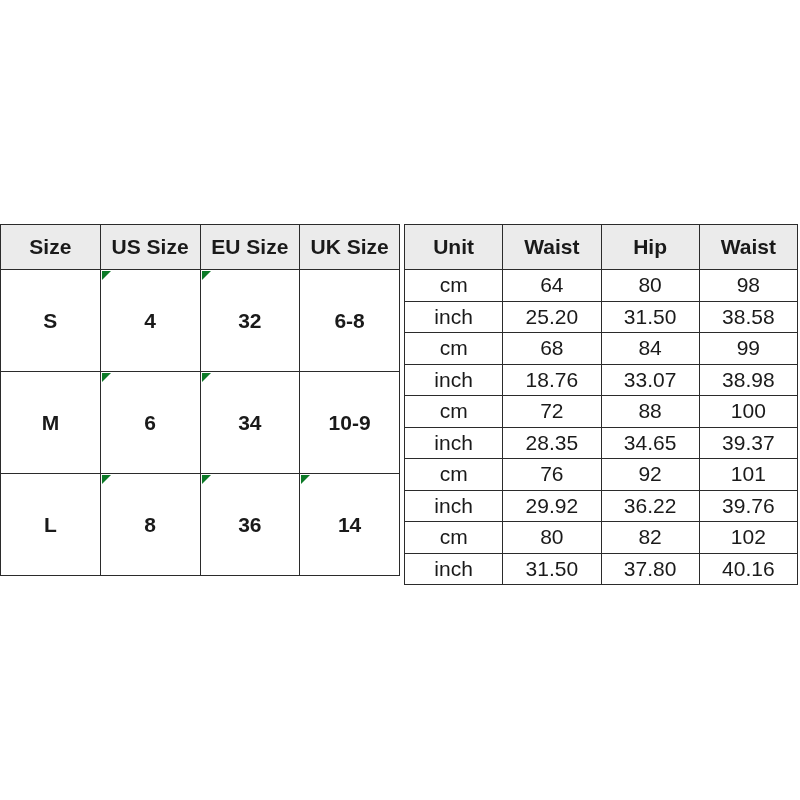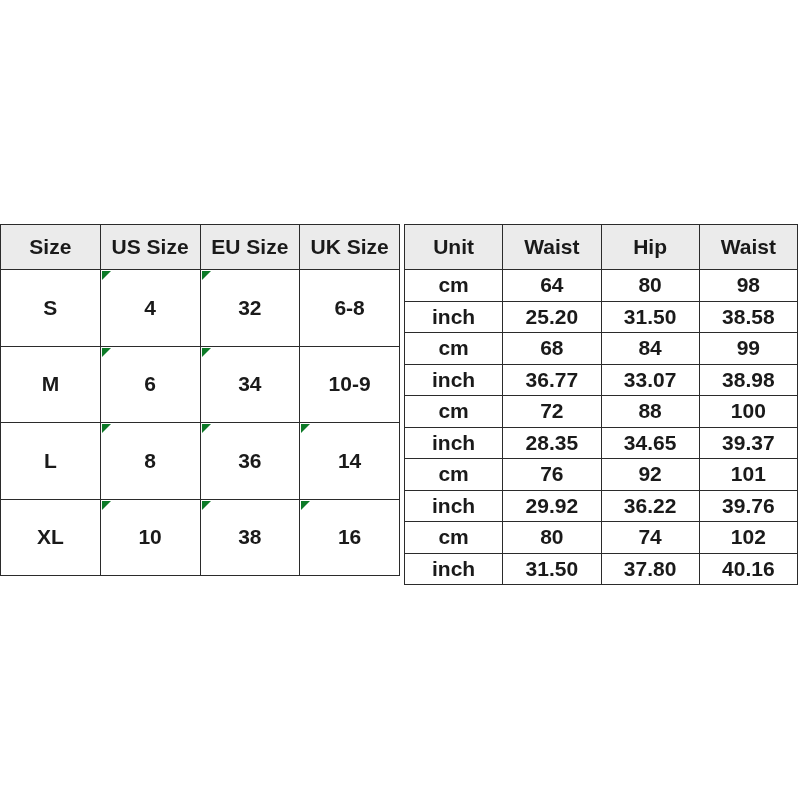--- a/index.html
+++ b/index.html
@@ -59,21 +59,21 @@
   table.grid th {
     background: #ebebeb;
     height: 44px;
     font-size: 21px;
   }
 
   
   #section-sizes tbody td { height: 61px; }
 
   
-  #section-measurements tbody td { height: 30.5px; font-weight: bold; margin-top: 8px; }
+  #section-measurements tbody td { height: 30.5px; font-weight: normal; margin-top: 8px; }
 
   
   .corner-flag {
     position: absolute;
     left: 1px;
     top: 1px;
     width: 0;
     height: 0;
     border-top: 9px solid #0c7a27;
     border-right: 9px solid transparent;
@@ -107,26 +107,20 @@
             <td><span class="corner-flag"></span><span>6</span></td>
             <td><span class="corner-flag"></span><span>34</span></td>
             <td><span>10-9</span></td>
           </tr>
           <tr>
             <td><span>L</span></td>
             <td><span class="corner-flag"></span><span>8</span></td>
             <td><span class="corner-flag"></span><span>36</span></td>
             <td><span class="corner-flag"></span><span>14</span></td>
           </tr>
-          <tr>
-            <td><span>XL</span></td>
-            <td><span class="corner-flag"></span><span>10</span></td>
-            <td><span class="corner-flag"></span><span>38</span></td>
-            <td><span class="corner-flag"></span><span>16</span></td>
-          </tr>
         </tbody>
     </table>
   </div>
 
   <div class="chart-section" id="section-gap"></div>
 
   <div class="chart-section" id="section-measurements">
     <table class="grid">
       <thead>
         <tr>
@@ -150,21 +144,21 @@
             <td><span>38.58</span></td>
           </tr>
           <tr>
             <td><span>cm</span></td>
             <td><span>68</span></td>
             <td><span>84</span></td>
             <td><span>99</span></td>
           </tr>
           <tr>
             <td><span>inch</span></td>
-            <td><span>36.77</span></td>
+            <td><span>18.76</span></td>
             <td><span>33.07</span></td>
             <td><span>38.98</span></td>
           </tr>
           <tr>
             <td><span>cm</span></td>
             <td><span>72</span></td>
             <td><span>88</span></td>
             <td><span>100</span></td>
           </tr>
           <tr>
@@ -181,21 +175,21 @@
           </tr>
           <tr>
             <td><span>inch</span></td>
             <td><span>29.92</span></td>
             <td><span>36.22</span></td>
             <td><span>39.76</span></td>
           </tr>
           <tr>
             <td><span>cm</span></td>
             <td><span>80</span></td>
-            <td><span>74</span></td>
+            <td><span>82</span></td>
             <td><span>102</span></td>
           </tr>
           <tr>
             <td><span>inch</span></td>
             <td><span>31.50</span></td>
             <td><span>37.80</span></td>
             <td><span>40.16</span></td>
           </tr>
         </tbody>
     </table>

